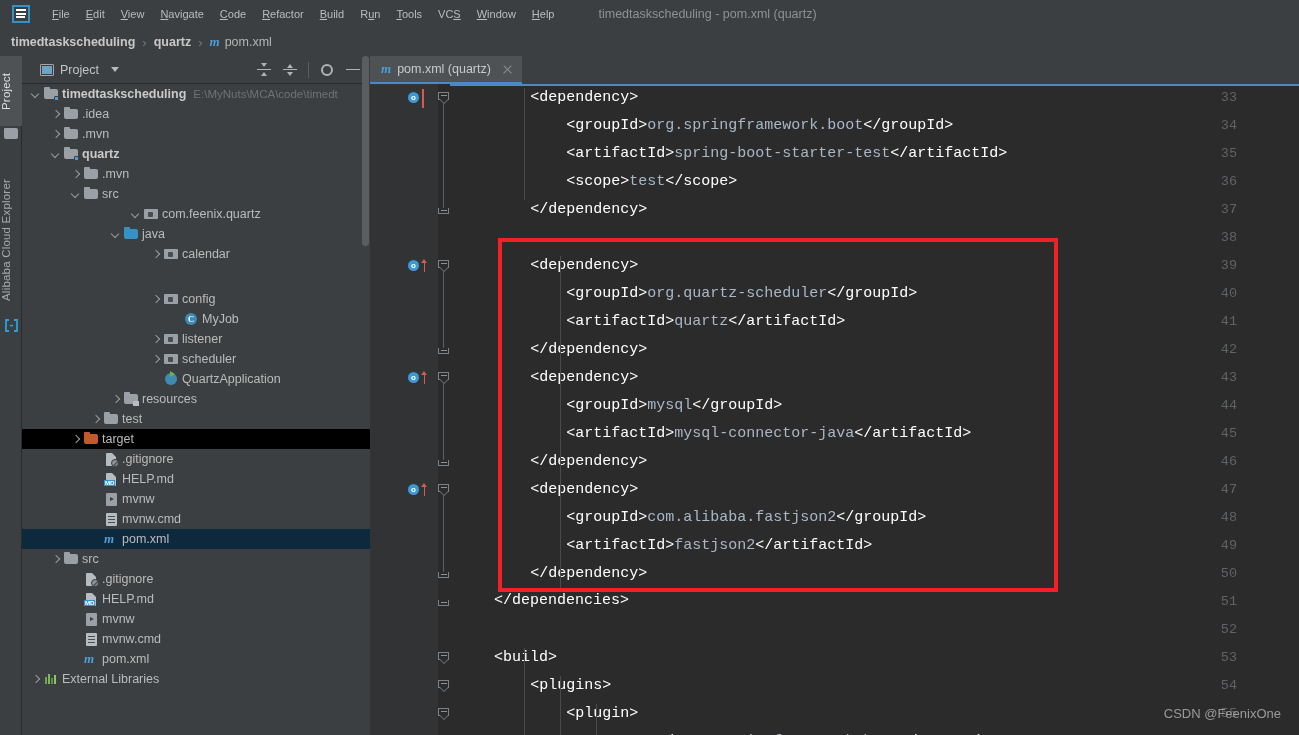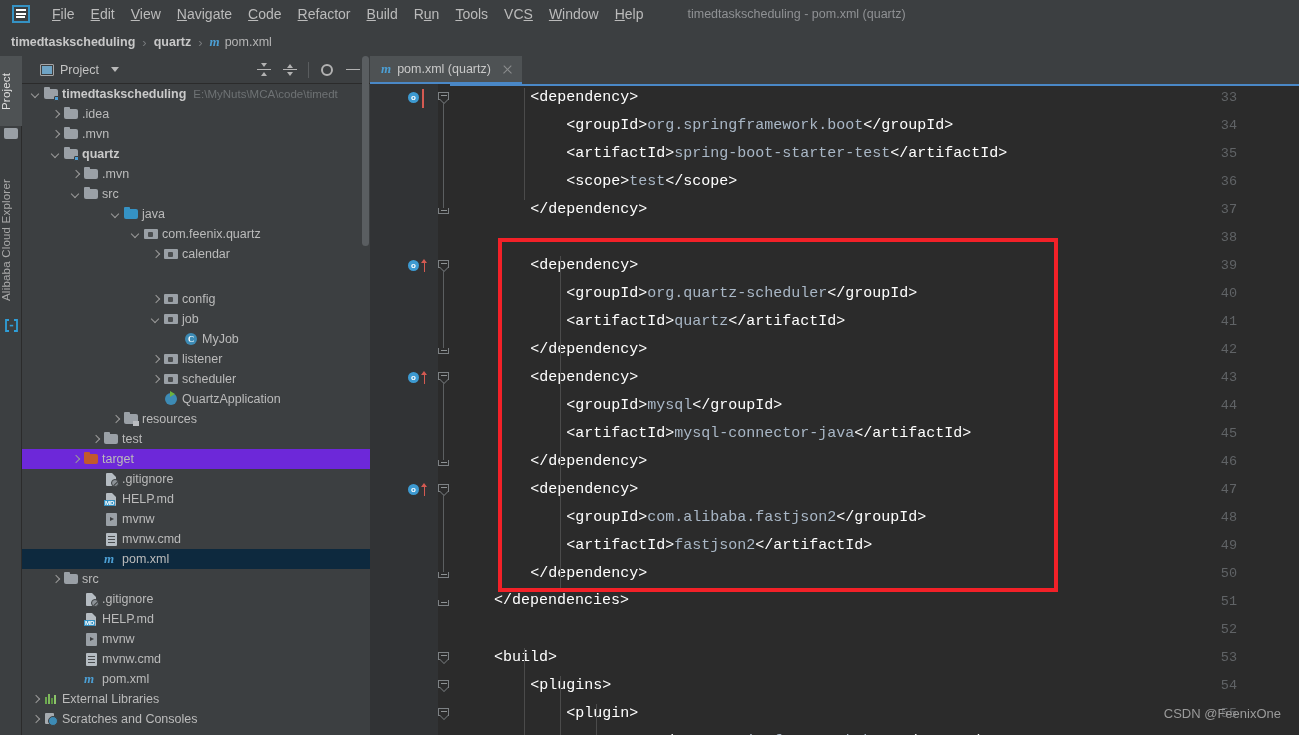--- a/index.html
+++ b/index.html
@@ -24,21 +24,21 @@
   .ij-logo::before {
     content: ""; position: absolute; left: 2px; top: 2px; width: 10px; height: 2px;
     background: #ffffff;
     box-shadow: 0 4px 0 0 #ffffff;
   }
   .ij-logo::after {
     content: ""; position: absolute; left: 2px; top: 9px; width: 9px; height: 2px;
     background: #ffffff;
   }
   .menu-item {
-    color: #bbbbbb; font-size: 14px; padding: 3px 8px; cursor: default;
+    color: #bbbbbb; font-size: 11px; padding: 3px 8px; cursor: default;
     white-space: nowrap;
   }
   .menu-item .mn { text-decoration: underline; }
   .win-title {
     color: #8f9194; font-size: 12.5px; margin-left: 36px; white-space: nowrap;
   }
 
   
   .breadcrumb {
     position: absolute; left: 0; top: 28px; width: 1299px; height: 28px;
@@ -132,21 +132,21 @@
     background: #b2b2b2;
   }
 
   
   .tree { position: relative; height: 651px; overflow: hidden; background: #3c3f41; }
   .trow {
     height: 20px; display: flex; align-items: center; white-space: nowrap;
     font-size: 12.5px; color: #bbbbbb; cursor: default; position: relative;
   }
   .trow.sel-file { background: #0d293e; }
-  .trow.sel-target { background: #6d28d9; }
+  .trow.sel-target { background: #000000; }
   .arrow {
     width: 11px; height: 11px; position: relative; flex: none; margin-right: 2px;
   }
   .arrow.right::after {
     content: ""; position: absolute; left: 3px; top: 2px;
     width: 5px; height: 5px; border-right: 1.6px solid #9a9a9a;
     border-bottom: 1.6px solid #9a9a9a; transform: rotate(-45deg);
   }
   .arrow.down::after {
     content: ""; position: absolute; left: 2px; top: 2px;
@@ -476,54 +476,47 @@
           </span>
           <span class="tlabel">.mvn</span>
         </div>
         <div class="trow" style="padding-left: 48px;">
           <span class="arrow down"></span>
           <span class="ico">
             <span class="fld"></span>
           </span>
           <span class="tlabel">src</span>
         </div>
+        <div class="trow" style="padding-left: 108px;">
+          <span class="arrow down"></span>
+          <span class="ico">
+            <span class="pkg"></span>
+          </span>
+          <span class="tlabel">com.feenix.quartz</span>
+        </div>
         <div class="trow" style="padding-left: 88px;">
           <span class="arrow down"></span>
           <span class="ico">
             <span class="fld blue"></span>
           </span>
           <span class="tlabel">java</span>
         </div>
-        <div class="trow" style="padding-left: 108px;">
-          <span class="arrow down"></span>
+        <div class="trow" style="padding-left: 128px;">
+          <span class="arrow right"></span>
           <span class="ico">
             <span class="pkg"></span>
           </span>
-          <span class="tlabel">com.feenix.quartz</span>
-        </div>
-        <div class="trow" style="padding-left: 128px;">
+          <span class="tlabel">calendar</span>
+        </div>
+        <div class="trow" style="padding-left: 128px; margin-top: 25px;">
           <span class="arrow right"></span>
           <span class="ico">
             <span class="pkg"></span>
           </span>
-          <span class="tlabel">calendar</span>
-        </div>
-        <div class="trow" style="padding-left: 128px; margin-top: 25px;">
-          <span class="arrow right"></span>
-          <span class="ico">
-            <span class="pkg"></span>
-          </span>
           <span class="tlabel">config</span>
-        </div>
-        <div class="trow" style="padding-left: 128px;">
-          <span class="arrow down"></span>
-          <span class="ico">
-            <span class="pkg"></span>
-          </span>
-          <span class="tlabel">job</span>
         </div>
         <div class="trow" style="padding-left: 148px;">
           <span class="arrow "></span>
           <span class="ico">
             <span class="cls">C</span>
           </span>
           <span class="tlabel">MyJob</span>
         </div>
         <div class="trow" style="padding-left: 128px;">
           <span class="arrow right"></span>
@@ -653,27 +646,20 @@
           <span class="arrow right"></span>
           <span class="ico">
             <span class="lib-ic">
               <i style="left:0px;height:7px;background:#6aa84f"></i>
               <i style="left:3px;height:10px;background:#7fb85c"></i>
               <i style="left:6px;height:6px;background:#5a9440"></i>
               <i style="left:9px;height:9px;background:#8cc46a"></i>
             </span>
           </span>
           <span class="tlabel">External Libraries</span>
-        </div>
-        <div class="trow" style="padding-left: 8px;">
-          <span class="arrow right"></span>
-          <span class="ico">
-            <span class="scratch-ic"></span>
-          </span>
-          <span class="tlabel">Scratches and Consoles</span>
         </div>
       </div>
     <div class="tree-scrollbar">
       <div class="tree-sb-thumb"></div>
     </div>
   </div>
 
   <div class="editor-area">
     <div class="tabbar">
       <div class="etab">

